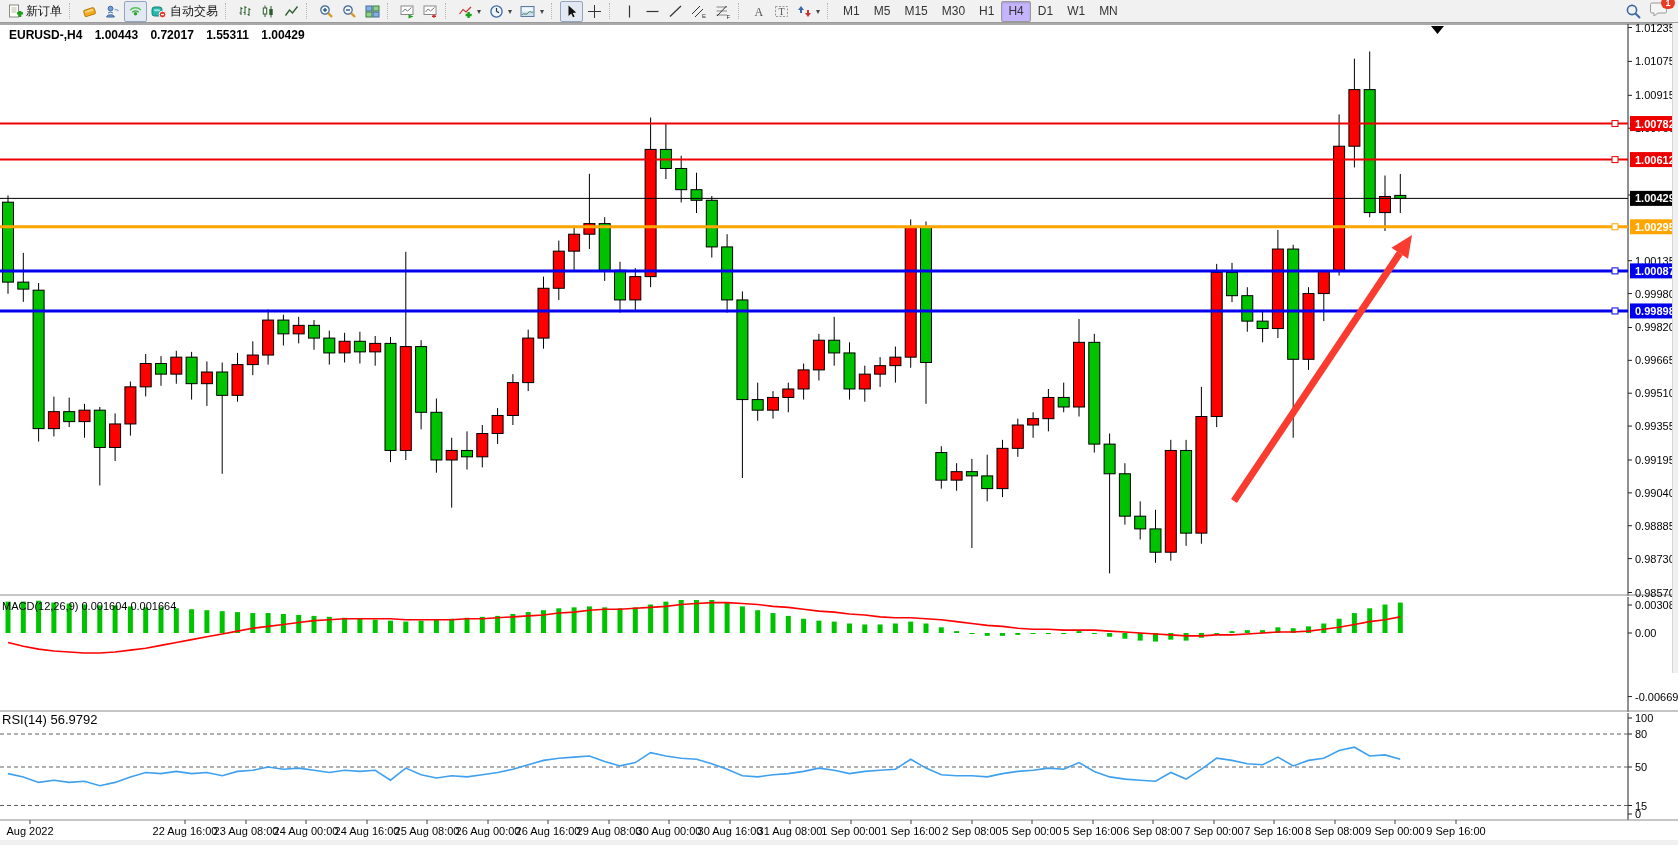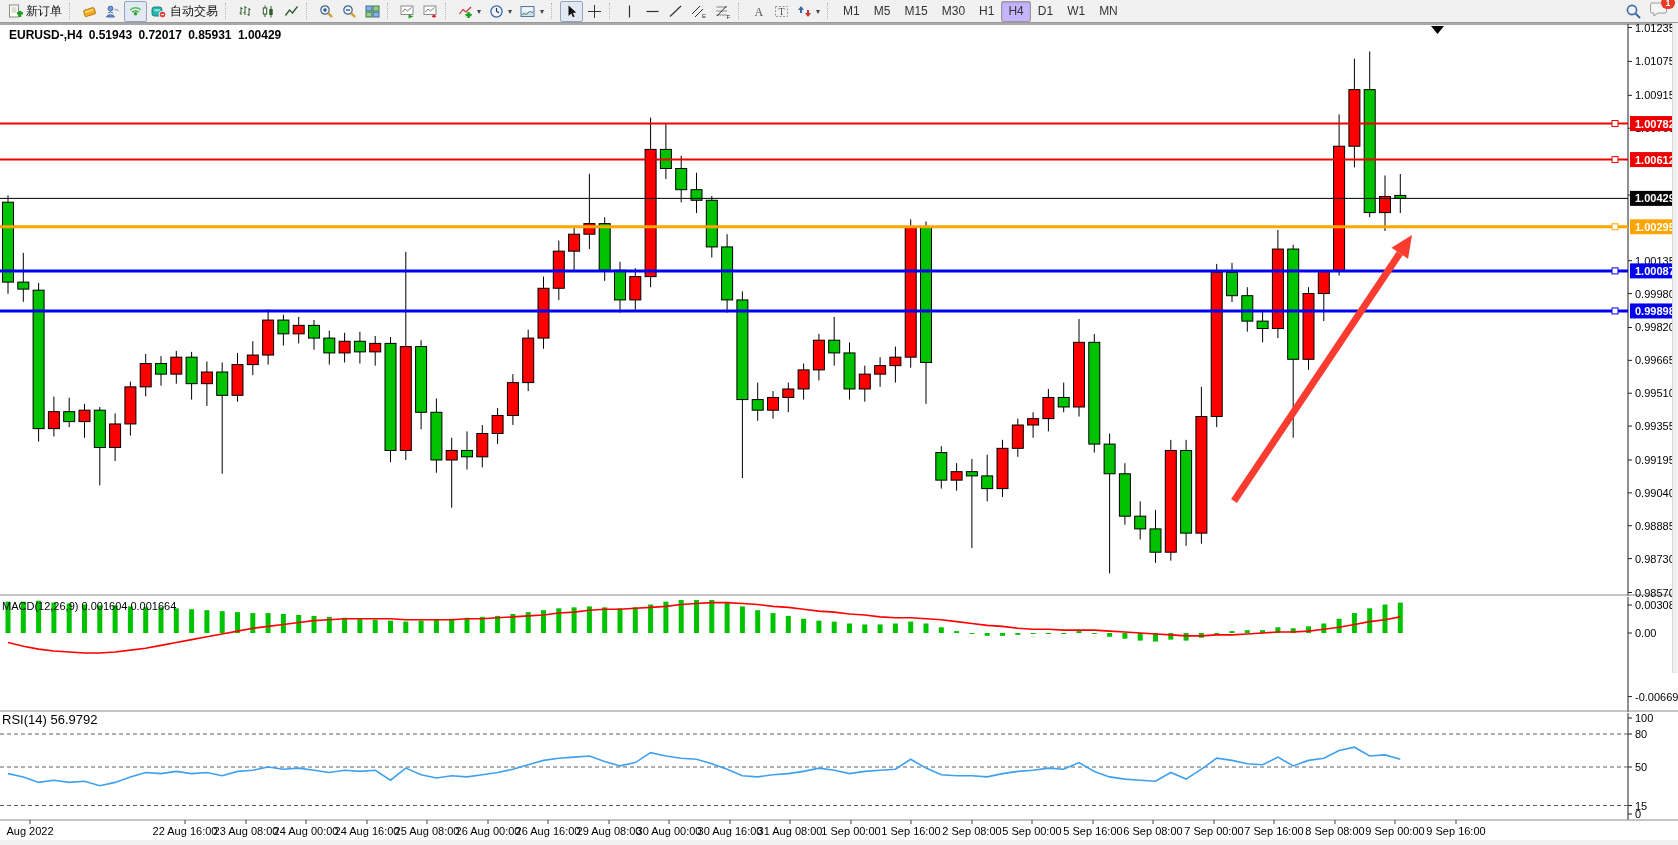--- a/index.html
+++ b/index.html
@@ -19,21 +19,21 @@
   .toolbar-right{margin-left:auto;display:flex;align-items:center;gap:8px;padding-right:6px;}
   .chatwrap{position:relative;}
   .badge{position:absolute;top:-4px;right:-7px;background:#e83b23;color:#fff;font-size:9px;font-weight:bold;
     border-radius:7px;min-width:12px;height:12px;line-height:12px;text-align:center;padding:0 1px;}
   .icon{display:inline-flex;}
   .icon svg{display:block;}
   
   #chart-svg{position:absolute;top:0;left:0;z-index:5;}
   .overlay-label{position:absolute;z-index:10;color:#000;white-space:nowrap;}
   #main-title{left:9px;top:28px;font-size:12px;font-weight:600;}
-  #main-title span{margin-right:3px;}
+  #main-title span{margin-right:9px;}
   #macd-label{left:2px;top:600px;font-size:11px;}
   #rsi-label{left:2px;top:712px;font-size:13px;}
   .right-strip{position:absolute;top:22px;right:0;width:5px;bottom:0;background:#f0f0f0;border-left:1px solid #d8d8d8;z-index:8;}
 </style>
 </head>
 <body>
 
 <div class="app">
 
   <div class="toolbar">
@@ -760,23 +760,23 @@
       <line x1="1335" y1="820" x2="1335" y2="824" stroke="#444"></line>
       <text x="1335" y="835" font-size="11" fill="#000" text-anchor="middle">8 Sep 08:00</text>
       <line x1="1395" y1="820" x2="1395" y2="824" stroke="#444"></line>
       <text x="1395" y="835" font-size="11" fill="#000" text-anchor="middle">9 Sep 00:00</text>
       <line x1="1456" y1="820" x2="1456" y2="824" stroke="#444"></line>
       <text x="1456" y="835" font-size="11" fill="#000" text-anchor="middle">9 Sep 16:00</text>
     </svg>
 
   <div class="overlay-label" id="main-title">
     <span>EURUSD-,H4</span>
-    <span>0.51943</span>
+    <span>1.00443</span>
     <span>0.72017</span>
-    <span>0.85931</span>
+    <span>1.55311</span>
     <span>1.00429</span>
   </div>
 
   <div class="overlay-label" id="macd-label">
     <span>MACD(12,26,9)</span>
     <span>0.001604 0.001664</span>
   </div>
 
   <div class="overlay-label" id="rsi-label">
     <span>RSI(14)</span>

